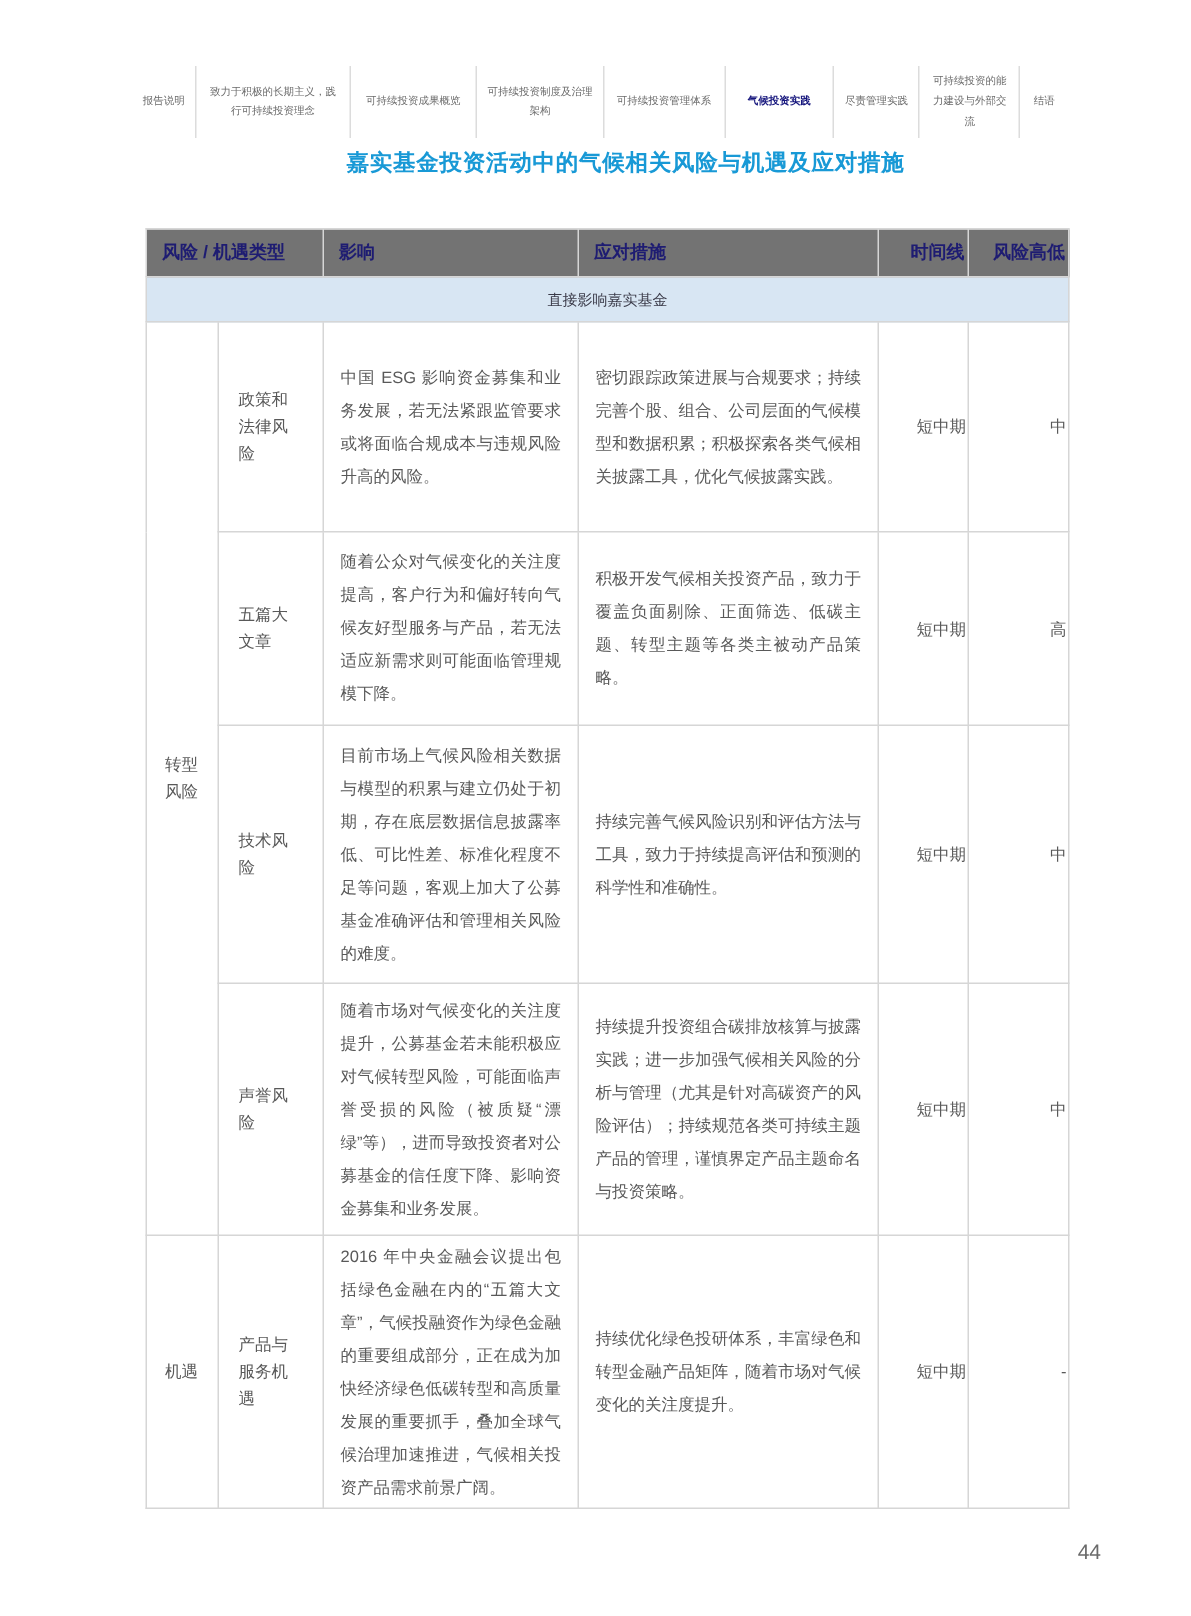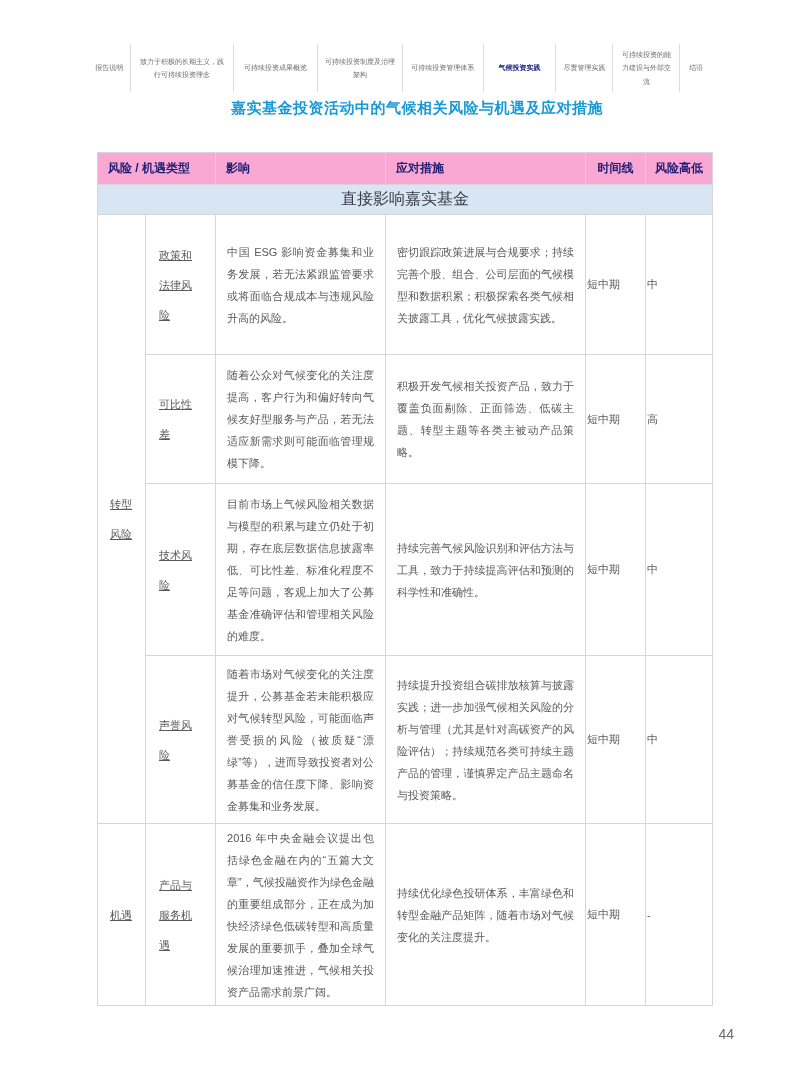--- a/index.html
+++ b/index.html
@@ -81,58 +81,57 @@
   }
 
   tr.header-row { height: 32px; }
   tr.header-row th {
     font-size: 12px;
     font-weight: bold;
     color: #1e1c72;
     text-align: left;
     padding: 0 10px;
     vertical-align: middle;
-    background: #f9a8d4;
-  }
-  tr.header-row th.center { text-align: center; padding: 0 2px; }
+    background: #737373;
+  }
+  tr.header-row th.center { text-align: right; padding: 0 2px; }
 
   tr.section-row { height: 30px; }
   tr.section-row td {
     background: #d8e6f3;
     color: #3a3a48;
-    font-size: 16px;
+    font-size: 10px;
     text-align: center;
     vertical-align: middle;
   }
 
   td.cell-group, td.cell-type {
     font-size: 11px;
     color: #595959;
     text-align: left;
     vertical-align: middle;
-    line-height: 30px;
-    text-decoration: underline;
+    line-height: 18px;
   }
   td.cell-group { padding: 18px 12px; }
   td.cell-type { padding: 0 13px; }
 
   td.cell-impact, td.cell-response {
     font-size: 11px;
     color: #595959;
     text-align: justify;
     vertical-align: middle;
     line-height: 22px;
   }
   td.cell-impact { padding: 0 11px; }
   td.cell-response { padding: 0 11px; }
 
   td.cell-center {
     font-size: 11px;
     color: #595959;
-    text-align: left;
+    text-align: right;
     vertical-align: middle;
   }
 
   tr.row-1 { height: 140px; }
   tr.row-2 { height: 129px; }
   tr.row-3 { height: 172px; }
   tr.row-4 { height: 168px; }
   tr.row-5 { height: 182px; }
 
   
@@ -187,21 +186,21 @@
       <tr class="row-1">
         <td class="cell-group" rowspan="4">转型风险</td>
         <td class="cell-type">政策和法律风险</td>
         <td class="cell-impact">中国 ESG 影响资金募集和业务发展，若无法紧跟监管要求或将面临合规成本与违规风险升高的风险。</td>
         <td class="cell-response">密切跟踪政策进展与合规要求；持续完善个股、组合、公司层面的气候模型和数据积累；积极探索各类气候相关披露工具，优化气候披露实践。</td>
         <td class="cell-center">短中期</td>
         <td class="cell-center">中</td>
       </tr>
 
       <tr class="row-2">
-        <td class="cell-type">可比性差</td>
+        <td class="cell-type">五篇大文章</td>
         <td class="cell-impact">随着公众对气候变化的关注度提高，客户行为和偏好转向气候友好型服务与产品，若无法适应新需求则可能面临管理规模下降。</td>
         <td class="cell-response">积极开发气候相关投资产品，致力于覆盖负面剔除、正面筛选、低碳主题、转型主题等各类主被动产品策略。</td>
         <td class="cell-center">短中期</td>
         <td class="cell-center">高</td>
       </tr>
 
       <tr class="row-3">
         <td class="cell-type">技术风险</td>
         <td class="cell-impact">目前市场上气候风险相关数据与模型的积累与建立仍处于初期，存在底层数据信息披露率低、可比性差、标准化程度不足等问题，客观上加大了公募基金准确评估和管理相关风险的难度。</td>
         <td class="cell-response">持续完善气候风险识别和评估方法与工具，致力于持续提高评估和预测的科学性和准确性。</td>

